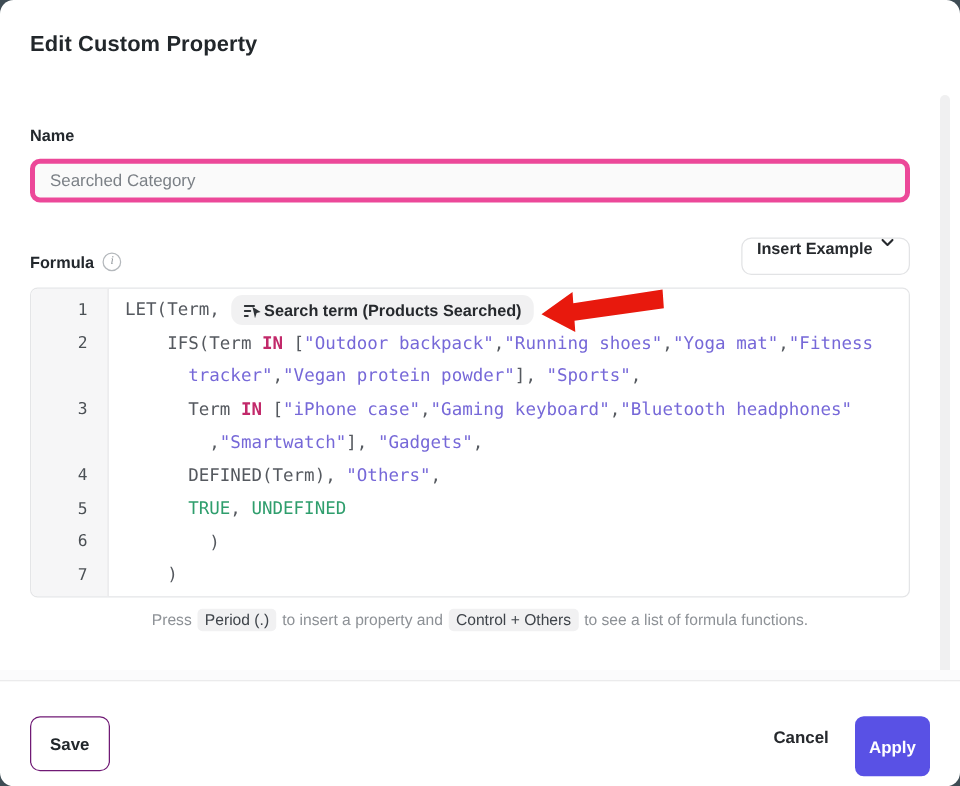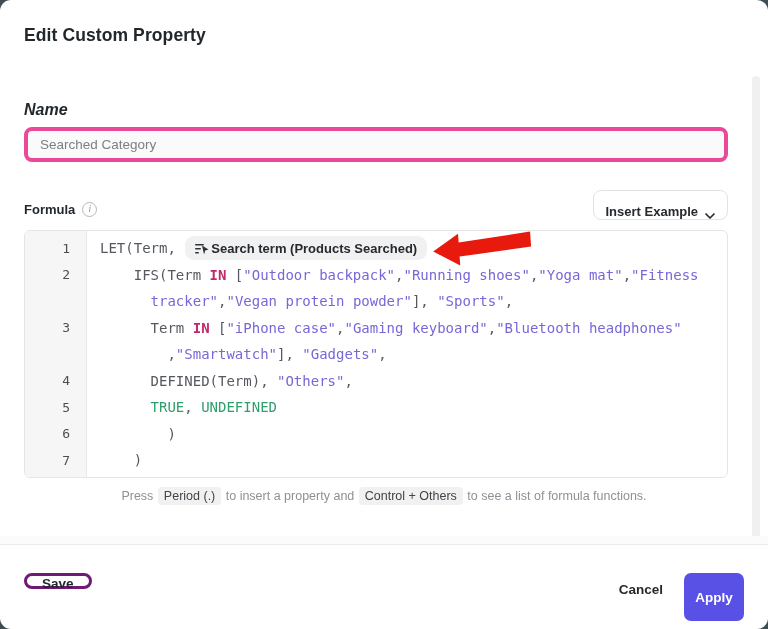--- a/index.html
+++ b/index.html
@@ -15,21 +15,21 @@
     background:#ffffff;
     border-radius:11px;
   }
   .title {
     position:absolute; left:24px; top:25px;
     font-size:17.5px; font-weight:700; color:#22272b;
     letter-spacing:.1px;
   }
   .field-label {
     position:absolute; left:24px;
-    font-size:16px; font-weight:700; color:#23282d;font-style:italic;
+    font-size:13px; font-weight:700; color:#23282d;
   }
   .name-label { top:101px; }
   .name-input {
     position:absolute; left:24px; top:127px;
     width:704px; height:35px;
     background:#fafafa;
     border:4px solid #ec4899;
     border-radius:8px;
     padding:0 12px;
     font-family:"Liberation Sans", sans-serif;
@@ -46,21 +46,21 @@
     border:1.2px solid #b4b8bc;
     color:#8f959a; font-size:9.5px; font-style:italic;
     font-family:"Liberation Serif", serif;
     display:inline-flex; align-items:center; justify-content:center;
     line-height:1;
   }
   .insert-example-btn {
     position:absolute; right:40px; top:190px;
     height:30px; padding:0 12px;
     background:#fff; border:1px solid #e2e3e5; border-radius:8px;
-    display:inline-flex; align-items:flex-end; gap:7px;
+    display:inline-flex; align-items:flex-start; gap:7px;
     font-family:"Liberation Sans", sans-serif;
     font-size:13px; font-weight:600; color:#26292d;
     cursor:pointer;
   }
   .editor {
     position:absolute; left:24px; top:230px;
     width:704px; height:248px;
     border:1px solid #e4e5e7; border-radius:6px;
     overflow:hidden;
     background:#fff;
@@ -117,22 +117,22 @@
     width:8px; height:469px;
     background:#f0f0f1; border-radius:4px;
   }
   .footer-divider {
     position:absolute; left:0; right:0; top:536px;
     height:9px; background:#fbfbfc;
     border-bottom:1px solid #ebebec;
   }
   .save-btn {
     position:absolute; left:24px; top:573px;
-    height:16px; padding:0 15px;
-    background:#fff; border:3px solid #701a75; border-radius:8px;
+    height:44px; padding:0 15px;
+    background:#fff; border:1px solid #701a75; border-radius:8px;
     font-family:"Liberation Sans", sans-serif;
     font-size:13.5px; font-weight:600; color:#22272b;
     cursor:pointer;
   }
   .cancel-btn {
     position:absolute; right:101px; top:573px;
     height:32px; padding:0 4px;
     background:transparent; border:none;
     font-family:"Liberation Sans", sans-serif;
     font-size:13.5px; font-weight:600; color:#26292d;

